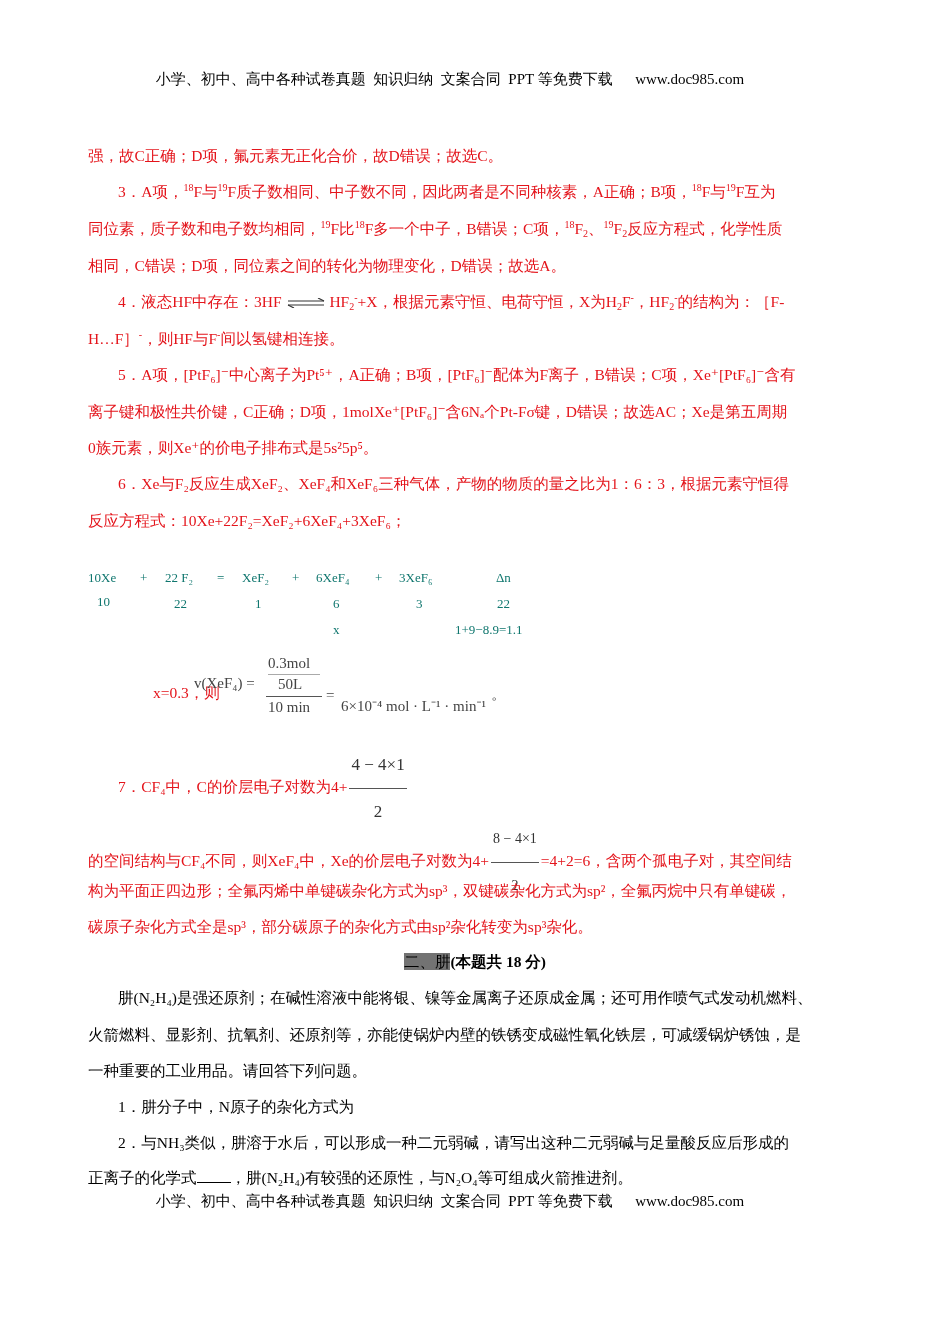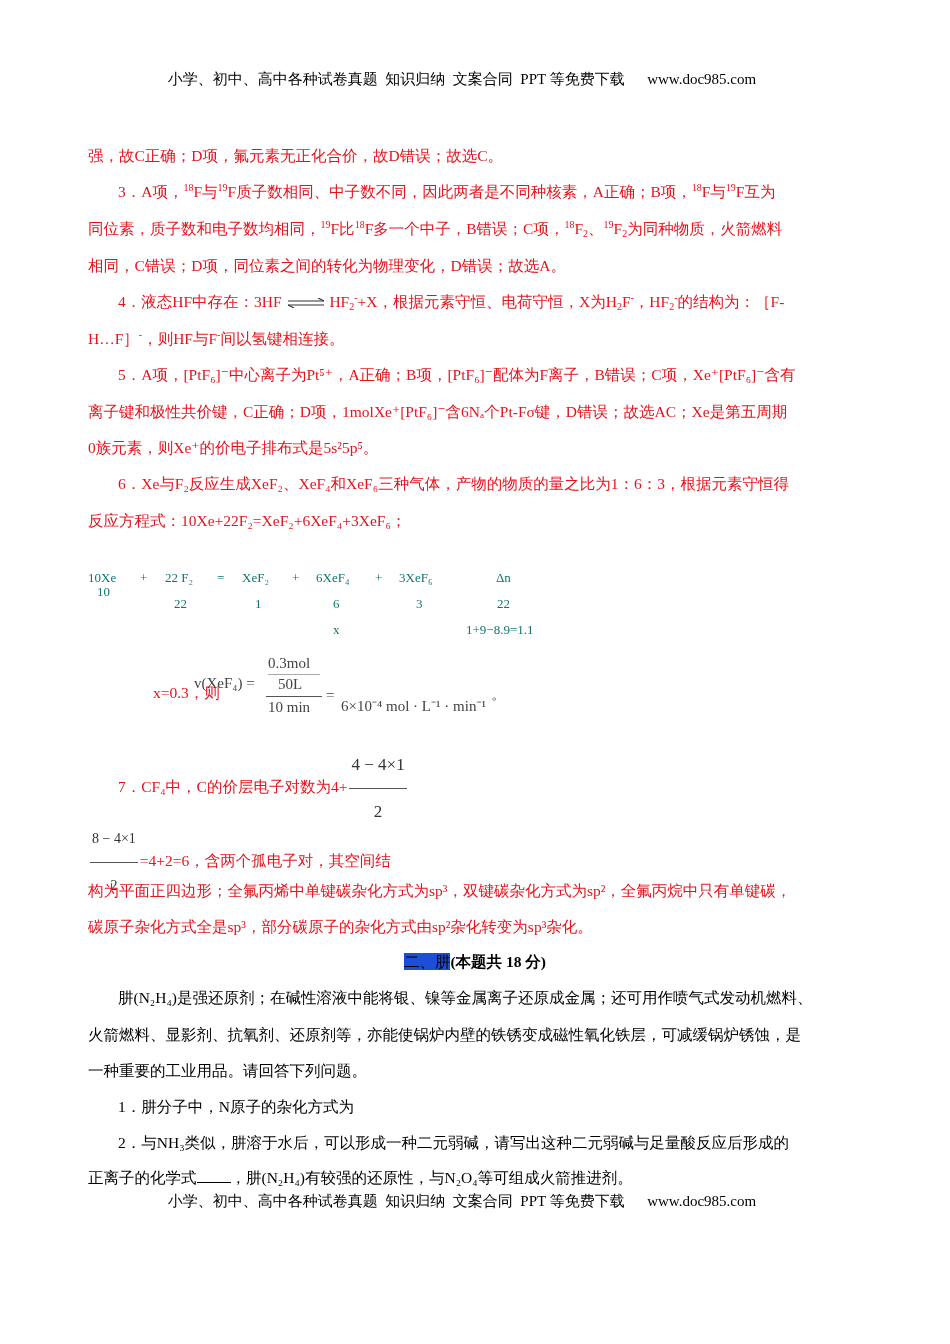--- a/index.html
+++ b/index.html
@@ -1,45 +1,45 @@
 <!DOCTYPE html>
 <html><head>
 <meta charset="utf-8">
 <style>
   html, body { margin: 0; padding: 0; background: #ffffff; }
   body { width: 950px; height: 1344px; position: relative; overflow: hidden;
          font-family: "Liberation Serif", "DejaVu Serif", serif; color: #000; }
   .abs { position: absolute; }
-  .hdr { font-size: 15px; color: #000; white-space: pre; left: 12px; width: 900px; text-align: center; }
+  .hdr { font-size: 15px; color: #000; white-space: pre; left: 0; width: 900px; text-align: center; }
   .red { color: #e4141b; }
   .line { position: absolute; left: 88px; font-size: 15.5px; line-height: 20px; white-space: nowrap; }
   .ind { left: 118px; }
   sup, sub { font-size: 10px; line-height: 0; }
   sup { vertical-align: 6px; }
   sub { vertical-align: -3px; }
   .math { color: #444; font-family: "Liberation Serif", serif; font-size: 15px; }
   .frac { display: inline-block; vertical-align: middle; text-align: center; color: #333; }
   .frac .num { display: block; padding: 0 2px; border-bottom: 1px solid #555; }
   .frac .den { display: block; padding: 0 2px; }
   .eqarrow { display: inline-block; width: 40px; height: 10px; vertical-align: middle; }
-  .hl { background: #1d4ed8; }
+  .hl { background: #737373; }
   .bold { font-weight: bold; }
   .blank { display: inline-block; width: 34px; border-bottom: 1.5px solid #000; height: 14px; }
   .tbl { position: absolute; color: #0f766e; font-size: 13px; }
   .cell { position: absolute; white-space: nowrap; text-align: center; }
 </style>
 </head>
 <body>
 
 <div class="abs hdr" style="top:70px;">小学、初中、高中各种试卷真题  知识归纳  文案合同  PPT 等免费下载      www.doc985.com</div>
 
 <div class="line red" style="top:146px;">强，故C正确；D项，氟元素无正化合价，故D错误；故选C。</div>
 
 <div class="line red ind" style="top:182px;"><span>3．</span><span>A项，</span><sup>18</sup><span>F与</span><sup>19</sup><span>F质子数相同、中子数不同，因此两者是不同种核素，A正确；B项，</span><sup>18</sup><span>F与</span><sup>19</sup><span>F互为</span></div>
-<div class="line red" style="top:219px;"><span>同位素，质子数和电子数均相同，</span><sup>19</sup><span>F比</span><sup>18</sup><span>F多一个中子，B错误；C项，</span><sup>18</sup><span>F</span><sub>2</sub><span>、</span><sup>19</sup><span>F</span><sub>2</sub><span>为同种物质，火箭燃料</span></div>
+<div class="line red" style="top:219px;"><span>同位素，质子数和电子数均相同，</span><sup>19</sup><span>F比</span><sup>18</sup><span>F多一个中子，B错误；C项，</span><sup>18</sup><span>F</span><sub>2</sub><span>、</span><sup>19</sup><span>F</span><sub>2</sub><span>反应方程式，化学性质</span></div>
 <div class="line red" style="top:256px;">相同，C错误；D项，同位素之间的转化为物理变化，D错误；故选A。</div>
 
 <div class="line red ind" style="top:292px;"><span>4．</span><span>液态HF中存在：3HF</span> <svg class="eqarrow" viewBox="0 0 40 10">
       <line x1="2" y1="3" x2="38" y2="3" stroke="#333" stroke-width="1.2"></line>
       <polyline points="32,0 38,3" fill="none" stroke="#333" stroke-width="1.2"></polyline>
       <line x1="2" y1="7" x2="38" y2="7" stroke="#333" stroke-width="1.2"></line>
       <polyline points="8,10 2,7" fill="none" stroke="#333" stroke-width="1.2"></polyline>
     </svg> <span>HF</span><sub>2</sub><sup>-</sup><span>+X，根据元素守恒、电荷守恒，X为H</span><sub>2</sub><span>F</span><sup>-</sup><span>，HF</span><sub>2</sub><sup>-</sup><span>的结构为：［F-</span></div>
 <div class="line red" style="top:329px;"><span>H…F］</span><sup>-</sup><span>，则HF与F</span><sup>-</sup><span>间以氢键相连接。</span></div>
 
@@ -55,46 +55,46 @@
   <span class="cell" style="left:140px; top:0;">+</span>
   <span class="cell" style="left:165px; top:0;">22 F₂</span>
   <span class="cell" style="left:217px; top:0;">=</span>
   <span class="cell" style="left:242px; top:0;">XeF₂</span>
   <span class="cell" style="left:292px; top:0;">+</span>
   <span class="cell" style="left:316px; top:0;">6XeF₄</span>
   <span class="cell" style="left:375px; top:0;">+</span>
   <span class="cell" style="left:399px; top:0;">3XeF₆</span>
   <span class="cell" style="left:496px; top:0;">Δn</span>
 
-  <span class="cell" style="left:97px; top:14px;text-align:center;">10</span>
+  <span class="cell" style="left:97px; top:24px;text-align:center;">10</span>
   <span class="cell" style="left:174px; top:26px;">22</span>
   <span class="cell" style="left:255px; top:26px;">1</span>
   <span class="cell" style="left:333px; top:26px;">6</span>
   <span class="cell" style="left:416px; top:26px;">3</span>
   <span class="cell" style="left:497px; top:26px;">22</span>
 
   <span class="cell" style="left:333px; top:52px;">x</span>
-  <span class="cell" style="left:466px; top:52px;">1+9−8.9=1.1</span>
+  <span class="cell" style="left:455px; top:52px;">1+9−8.9=1.1</span>
 </div>
 
 <div class="abs" style="left:118px; top:655px; height:65px; white-space:nowrap;">
   <span class="red" style="position:absolute; top:28px; font-size:15.5px;margin-left:35px;">x=0.3，则</span>
   <span class="math" style="position:absolute; left:76px; top:20px; font-style:normal;">v(XeF₄) =</span>
   <span class="math" style="position:absolute; left:150px; top:0px;">0.3mol</span>
   <span style="position:absolute; left:150px; top:19px; width:52px; border-top:1px solid #aaa;"></span>
   <span class="math" style="position:absolute; left:160px; top:21px;">50L</span>
   <span style="position:absolute; left:148px; top:41px; width:56px; border-top:1px solid #555;"></span>
   <span class="math" style="position:absolute; left:150px; top:44px;">10 min</span>
   <span class="math" style="position:absolute; left:208px; top:32px;">=</span>
   <span class="math" style="position:absolute; left:223px; top:40px;">6×10⁻⁴ mol · L⁻¹ · min⁻¹</span>
   <span class="math" style="position:absolute; left:373px; top:30px;">。</span>
 </div>
 
 <div class="line red ind" style="top:742px; line-height:46px; height:46px;"><span>7．</span><span>CF₄中，C的价层电子对数为4+</span><span class="frac" style="font-size:17px; margin:0 2px;"><span class="num">4 − 4×1</span><span class="den">2</span></span></div>
-<div class="line red" style="top:816px; line-height:46px; height:46px;"><span class="frac" style="font-size:14px; margin:0 2px;"><span class="num">8 − 4×1</span><span class="den">2</span></span><span>=4+2=6，含两个孤电子对，其空间结</span></div>
+<div class="line red" style="top:816px; line-height:46px; height:46px;"><span>的空间结构与CF₄不同，则XeF₄中，Xe的价层电子对数为4+</span><span class="frac" style="font-size:14px; margin:0 2px;"><span class="num">8 − 4×1</span><span class="den">2</span></span><span>=4+2=6，含两个孤电子对，其空间结</span></div>
 <div class="line red" style="top:881px;">构为平面正四边形；全氟丙烯中单键碳杂化方式为sp³，双键碳杂化方式为sp²，全氟丙烷中只有单键碳，</div>
 <div class="line red" style="top:917px;">碳原子杂化方式全是sp³，部分碳原子的杂化方式由sp²杂化转变为sp³杂化。</div>
 
 <div class="abs" style="left:0; width:950px; top:952px; text-align:center; font-size:15.5px;"><span class="hl">二、肼</span><span class="bold">(本题共 18 分)</span></div>
 <div class="line ind" style="top:988px;text-align:right;">肼(N₂H₄)是强还原剂；在碱性溶液中能将银、镍等金属离子还原成金属；还可用作喷气式发动机燃料、</div>
 <div class="line" style="top:1025px;">火箭燃料、显影剂、抗氧剂、还原剂等，亦能使锅炉内壁的铁锈变成磁性氧化铁层，可减缓锅炉锈蚀，是</div>
 <div class="line" style="top:1061px;">一种重要的工业用品。请回答下列问题。</div>
 <div class="line ind" style="top:1097px;">1．肼分子中，N原子的杂化方式为</div>
 <div class="line ind" style="top:1133px;">2．与NH₃类似，肼溶于水后，可以形成一种二元弱碱，请写出这种二元弱碱与足量酸反应后形成的</div>
 <div class="line" style="top:1168px;"><span>正离子的化学式</span><span class="blank"></span><span>，肼(N₂H₄)有较强的还原性，与N₂O₄等可组成火箭推进剂。</span></div>

